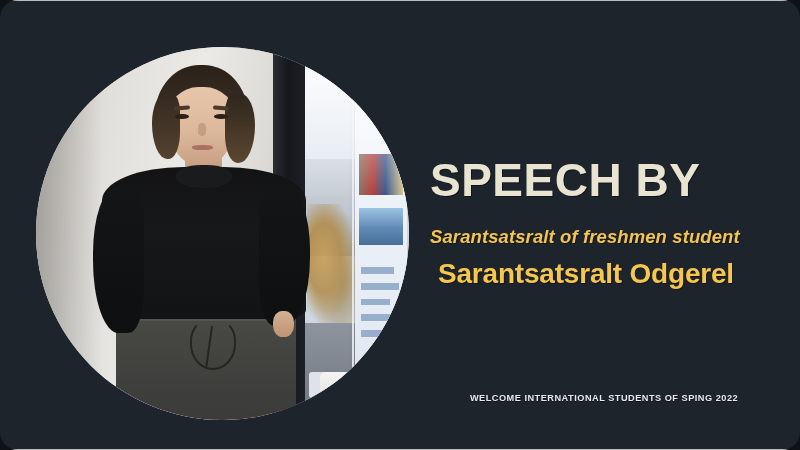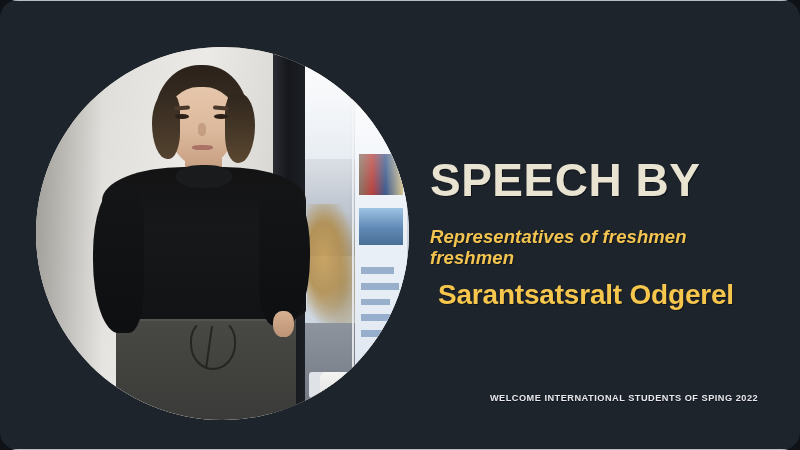--- a/index.html
+++ b/index.html
@@ -442,21 +442,21 @@
     font-weight: bold;
     line-height: 1.15;
     letter-spacing: -.2px;
     color: #f6c64d;
     text-shadow: 1px 1px 0 rgba(0,0,0,.4);
     white-space: nowrap;
   }
 
   .footer-note {
     position: absolute;
-    left: 454px;
+    left: 434px;
     top: 393px;
     width: 340px;
     text-align: center;
     font-size: 9.2px;
     font-weight: bold;
     letter-spacing: .5px;
     color: #e7e9ee;
     z-index: 20;
     text-shadow: 0 1px 0 rgba(0,0,0,.5);
   }
@@ -517,20 +517,20 @@
         <div class="arm-right"></div>
         <div class="hand"></div>
       </div>
 
       <div class="desk-object"></div>
     </div>
   </div>
 
   <div class="text-block">
     <h1 class="title">SPEECH BY</h1>
-    <p class="subtitle">Representatives of freshmen freshmen</p>
+    <p class="subtitle">Sarantsatsralt of freshmen student</p>
     <p class="name">Sarantsatsralt Odgerel</p>
   </div>
 
   <div class="footer-note">WELCOME INTERNATIONAL STUDENTS OF SPING 2022</div>
 
   <div class="frame-edge-bottom"></div>
 </div>
 
 </body></html>

